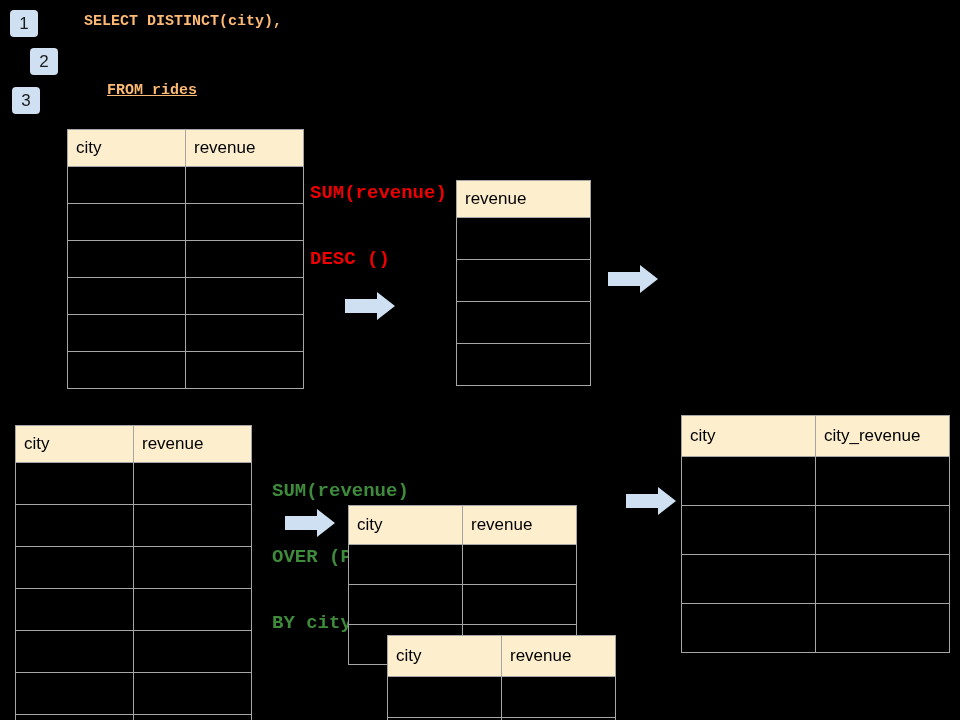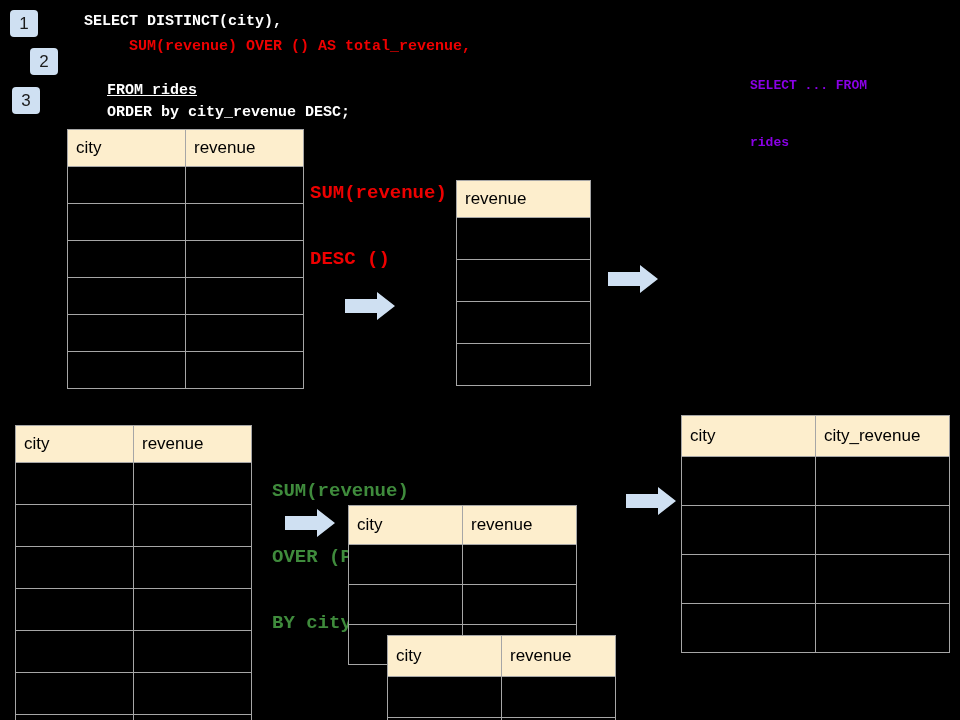--- a/index.html
+++ b/index.html
@@ -20,21 +20,21 @@
   
   .code {
     position: absolute;
     font-family: "Liberation Mono", "DejaVu Sans Mono", monospace;
     font-weight: bold;
     white-space: pre;
     line-height: 21px;
     font-size: 15px;
     letter-spacing: 0px;
   }
-  .code.purple { color: #ffffff; }
+  .code.purple { color: #fdba74; }
   .code.red    { color: #ee0000; }
   .code.green  { color: #3f8b3c; }
 
   .annot {
     position: absolute;
     font-family: "Liberation Mono", "DejaVu Sans Mono", monospace;
     font-weight: bold;
     white-space: pre;
     line-height: 19px;
     font-size: 13px;
@@ -98,32 +98,26 @@
     position: absolute;
     line-height: 0;
   }
 </style>
 </head>
 <body>
 
 <div id="canvas">
 
   <div class="code purple" style="left:84px; top:11px;">SELECT DISTINCT(city),</div>
-  <div class="code red" style="left:129px; top:36px;">SUM(revenue) OVER () AS total_revenue,</div>
   <div class="code purple" style="left:107px; top:80px;text-decoration:underline;">FROM rides</div>
-  <div class="code purple" style="left:107px; top:102px;">ORDER by city_revenue DESC;</div>
 
   <div class="badge" style="left:10px; top:10px;">1</div>
   <div class="badge" style="left:30px; top:48px;">2</div>
   <div class="badge" style="left:12px; top:87px;">3</div>
 
-  <div class="annot purple" style="left:750px; top:38px;">
-    <div>SELECT ... FROM</div>
-    <div>rides</div>
-  </div>
 
   <div class="callout red" style="left:310px; top:138px;">
     <div>SUM(revenue)</div>
     <div>DESC ()</div>
   </div>
 
   <div class="callout green" style="left:272px; top:436px;">
     <div>SUM(revenue)</div>
     <div>OVER (PARTITION</div>
     <div>BY city)</div>

